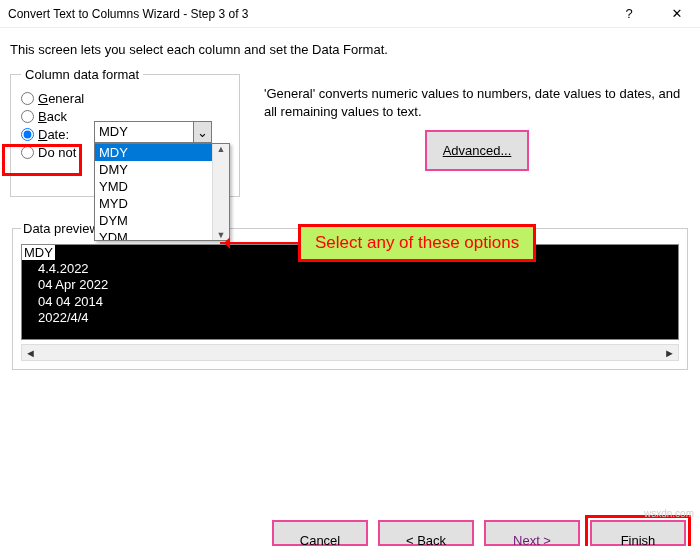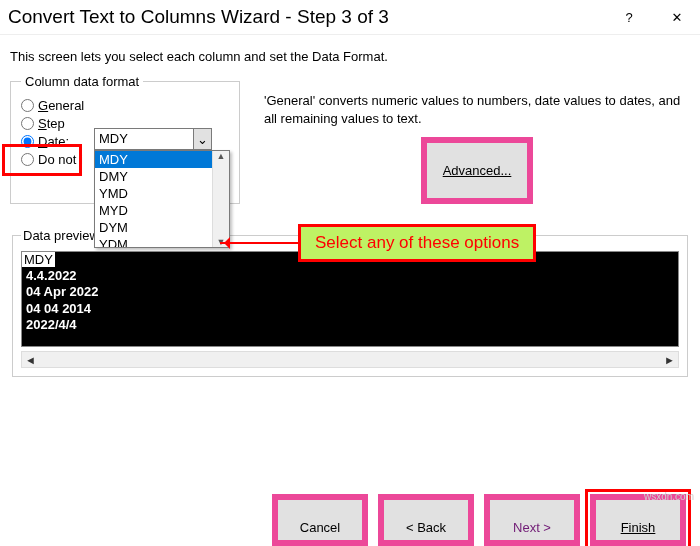--- a/index.html
+++ b/index.html
@@ -1,33 +1,33 @@
 <!DOCTYPE html>
 <html><head>
 <meta charset="utf-8">
 <style>
   * { box-sizing: border-box; font-family: "Segoe UI", Arial, sans-serif; font-size: 13px; }
   body { margin: 0; background: #fff; width: 700px; height: 546px; overflow: hidden; position: relative; color: #000; }
   .titlebar { display: flex; align-items: center; justify-content: space-between; padding: 6px 8px 6px 8px; border-bottom: 1px solid #eee; }
-  .titlebar .title { font-size: 19px; }
+  .titlebar .title { font-size: 12px; }
   .titlebar .controls { display: flex; gap: 18px; align-items: center; }
   .titlebar .ctrl { width: 30px; text-align: center; }
   .content { padding: 8px 10px 10px 10px; position: relative; }
   .desc { margin: 6px 0 10px 0; }
   fieldset.group { border: 1px solid #ccc; padding: 6px 10px 10px 10px; margin: 0 0 10px 0; }
   fieldset.group > legend { padding: 0 4px; margin-top: 10px; }
   .radio-row { display: flex; gap: 0; margin: 3px 0; }
   .radio-row input[type=radio] { margin: 0 4px 0 0; }
   .underlined::first-letter { text-decoration: underline; }
   .topcols { display: flex; gap: 24px; }
   .leftcol { width: 230px; position: relative; }
   .rightcol { flex: 1; padding-top: 18px; }
   .explain { margin-bottom: 10px; line-height: 1.35; }
   .adv-row { text-align: center; }
-  .btn { background: #e1e1e1; border: 6px solid #ec4899; padding: 20px 16px; min-width: 90px; cursor: pointer; text-align: center; }
+  .btn { background: #e1e1e1; border: 2px solid #ec4899; padding: 11px 16px; min-width: 90px; cursor: pointer; text-align: center; }
   .combo-wrap { position: absolute; left: 84px; top: 54px; width: 118px; }
   .combo { display:flex; height:22px; border:1px solid #7a7a7a; }
   .combo .val { flex:1; padding:2px 4px; background:#fff; }
   .combo .dropbtn { width:18px; background:#e1e1e1; border-left:1px solid #7a7a7a; display:flex; align-items:center; justify-content:center; }
   .dropdown { position:absolute; left:0; top:22px; width:136px; background:#fff; border:1px solid #7a7a7a; box-shadow: 2px 2px 3px rgba(0,0,0,.25); }
   .dd-list { height: 96px; overflow:hidden; }
   .dd-item { padding:1px 4px; cursor:default; }
   .dd-item.selected { background:#0078d7; color:#fff; }
   .dd-scroll { position:absolute; right:0; top:0; width:17px; height:100%; background:#f0f0f0; border-left:1px solid #ddd; display:flex; flex-direction:column; justify-content:space-between; align-items:center; }
   .dd-scroll .arr { font-size:9px; color:#555; }
@@ -37,29 +37,29 @@
   .arrow-line { width: 78px; height: 2px; background: #ff0000; position: relative; }
   .arrow-line::before { content:""; position:absolute; left:-2px; top:-5px; border: 6px solid transparent; border-right-color: #ff0000; }
   .callout-box { border:3px solid #ff0000; color:#ff0000; background:#bef264; padding:6px 14px; font-size:17px; white-space:nowrap; }
   .dest-row { display:flex; align-items:center; gap:8px; margin: 34px 0 8px 0; }
   .dest-label::first-letter { text-decoration: underline; }
   .dest-input { flex:1; height:22px; border:1px solid #7a7a7a; background:#fff; }
   .dest-btn { width:24px; height:22px; border:1px solid #7a7a7a; background:#e1e1e1; display:flex; align-items:center; justify-content:center; }
   fieldset.preview-group { border:1px solid #ccc; padding:8px; margin-top: 14px;}
   .preview { background:#000; color:#fff; font-family: Consolas, "Courier New", monospace; font-size:13px; padding: 0; height: 96px; border:1px solid #888; position:relative; }
   .preview .hdr { background:#fff; color:#000; padding:0 2px; display:inline-block; border-bottom:1px solid #000;}
-  .preview-lines { padding: 0 4px; line-height:1.25;font-weight:bold; }
+  .preview-lines { padding: 0 16px; line-height:1.25; }
   .hscroll { display:flex; align-items:center; margin-top:4px; height:17px; background:#f0f0f0; border:1px solid #ddd;}
   .hscroll .arr { width:17px; text-align:center; font-size:11px; color:#333; user-select:none;}
   .hscroll .track { flex:1; }
   .btn-row { position:absolute; bottom:0; right:14px; display:flex; gap:10px; }
   .btn-row .btn { min-width:96px; height:26px; }
   .btn.disabled { color:#701a75; }
   .btn.finish { outline: 3px solid #ff0000; outline-offset: 2px;}
-  .watermark { position:absolute; right:6px; bottom:44px; font-size:10px; color:#cfcfcf;}
+  .watermark { position:absolute; right:6px; bottom:27px; font-size:10px; color:#cfcfcf;}
 </style>
 </head>
 <body>
 
 <div class="titlebar">
   <div class="title">Convert Text to Columns Wizard - Step 3 of 3</div>
   <div class="controls">
     <div class="ctrl">?</div>
     <div class="ctrl">✕</div>
   </div>
@@ -71,21 +71,21 @@
   <div class="topcols">
     <div class="leftcol">
       <fieldset class="group" style="height:130px;">
         <legend>Column data format</legend>
         <div class="radio-row">
           <input type="radio" name="fmt" style="">
           <span class="underlined">General</span>
         </div>
         <div class="radio-row">
           <input type="radio" name="fmt" style="">
-          <span class="underlined">Step</span>
+          <span class="underlined">Back</span>
         </div>
         <div class="radio-row">
           <input type="radio" name="fmt" checked="" style="">
           <span class="underlined">Date:</span>
         </div>
         <div class="radio-row">
           <input type="radio" name="fmt" style="">
           <span>Do not i</span>
         </div>
       </fieldset>

